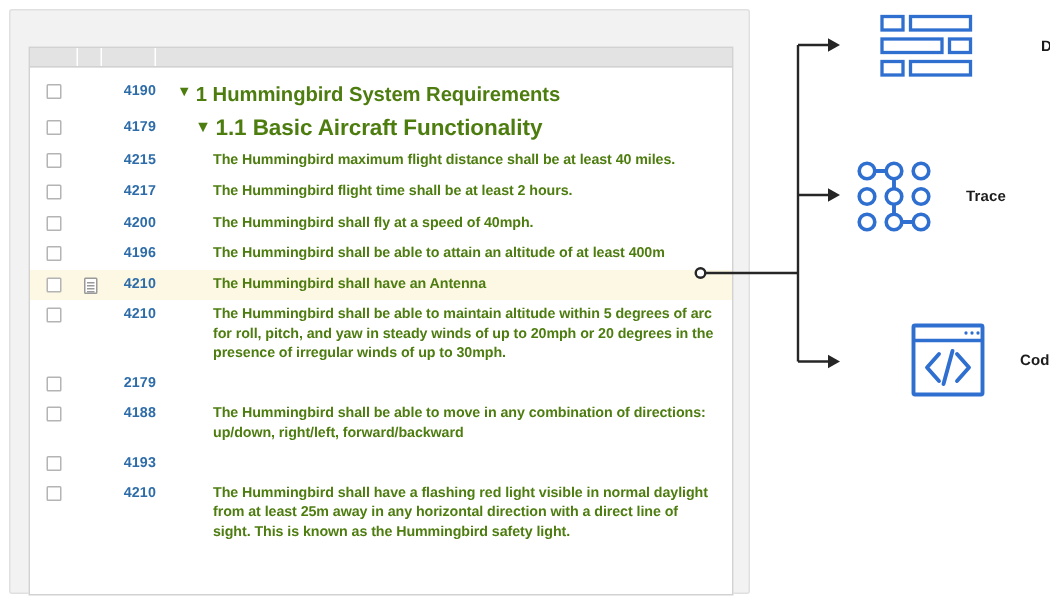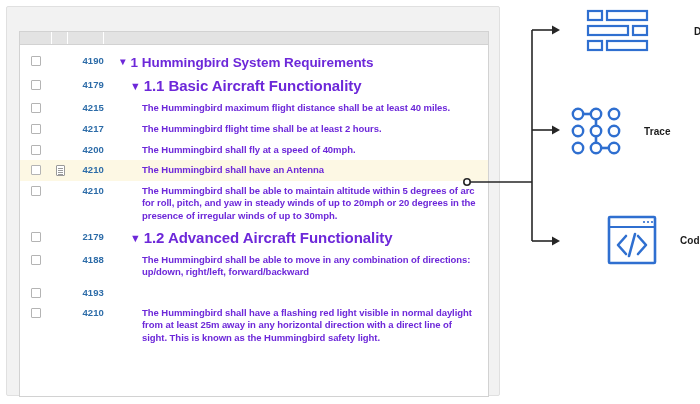--- a/index.html
+++ b/index.html
@@ -124,21 +124,21 @@
     font-size: 9.5px;
     font-weight: 700;
     line-height: 12px;
     letter-spacing: 0.1px;
   }
 
   .cell-text {
     flex: 1;
     font-size: 9.5px;
     line-height: 12.6px;
-    color: #6d28d9;
+    color: #4d7c0f;
     font-weight: 700;
     padding-right: 10px;
     letter-spacing: -0.05px;
   }
 
   
   .cell-text.lvl1 {
     padding-left: 10px;
     font-size: 13.5px;
     line-height: 16px;
@@ -248,20 +248,28 @@
             <div class="cell-text leaf"><span>The Hummingbird flight time shall be at least 2 hours.</span></div>
           </div>
           <div class="row">
             <div class="cell-check">
               <span class="checkbox"></span>
             </div>
             <div class="cell-icon"></div>
             <div class="cell-id">4200</div>
             <div class="cell-text leaf"><span>The Hummingbird shall fly at a speed of 40mph.</span></div>
           </div>
+          <div class="row">
+            <div class="cell-check">
+              <span class="checkbox"></span>
+            </div>
+            <div class="cell-icon"></div>
+            <div class="cell-id">4196</div>
+            <div class="cell-text leaf"><span>The Hummingbird shall be able to attain an altitude of at least 400m</span></div>
+          </div>
           <div class="row highlight">
             <div class="cell-check">
               <span class="checkbox"></span>
             </div>
             <div class="cell-icon">
               <span class="doc-icon"></span>
             </div>
             <div class="cell-id">4210</div>
             <div class="cell-text leaf"><span>The Hummingbird shall have an Antenna</span></div>
           </div>
@@ -272,21 +280,20 @@
             <div class="cell-icon"></div>
             <div class="cell-id">4210</div>
             <div class="cell-text leaf"><span>The Hummingbird shall be able to maintain altitude within 5 degrees of arc for roll, pitch, and yaw in steady winds of up to 20mph or 20 degrees in the presence of irregular winds of up to 30mph.</span></div>
           </div>
           <div class="row">
             <div class="cell-check">
               <span class="checkbox"></span>
             </div>
             <div class="cell-icon"></div>
             <div class="cell-id">2179</div>
-            <div class="cell-text lvl2"><span class="caret">▼</span><span>1.2 Advanced Aircraft Functionality</span></div>
           </div>
           <div class="row">
             <div class="cell-check">
               <span class="checkbox"></span>
             </div>
             <div class="cell-icon"></div>
             <div class="cell-id">4188</div>
             <div class="cell-text leaf"><span>The Hummingbird shall be able to move in any combination of directions: up/down, right/left, forward/backward</span></div>
           </div>
           <div class="row">

